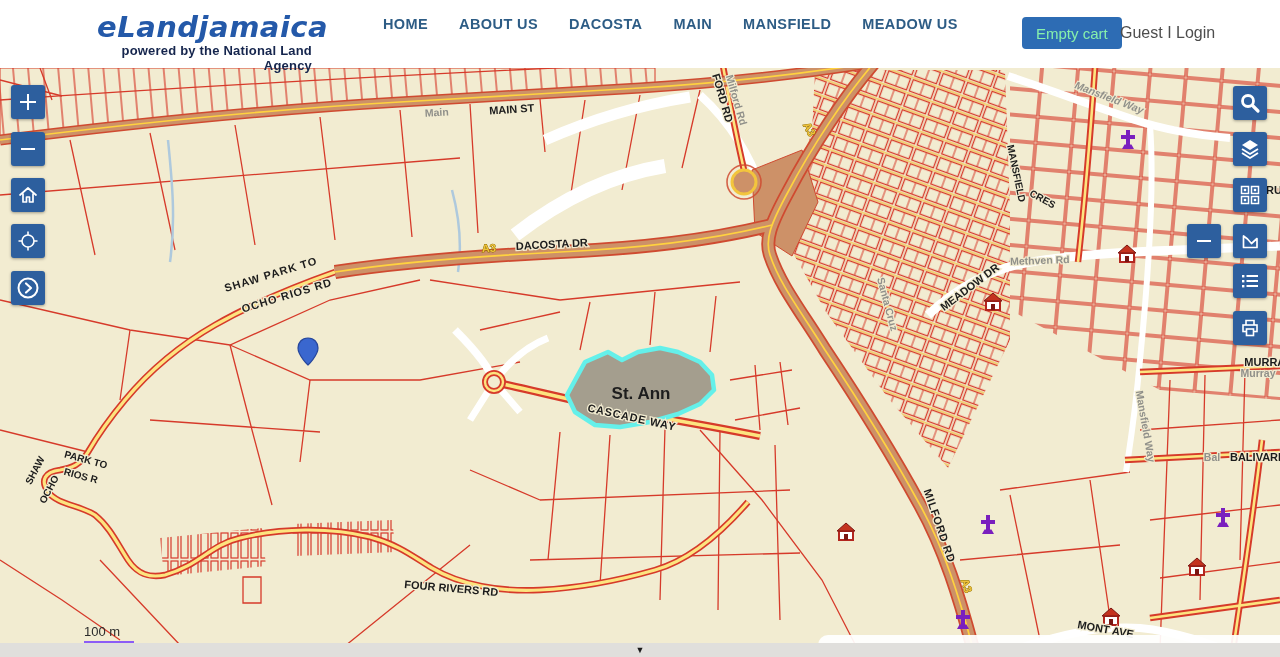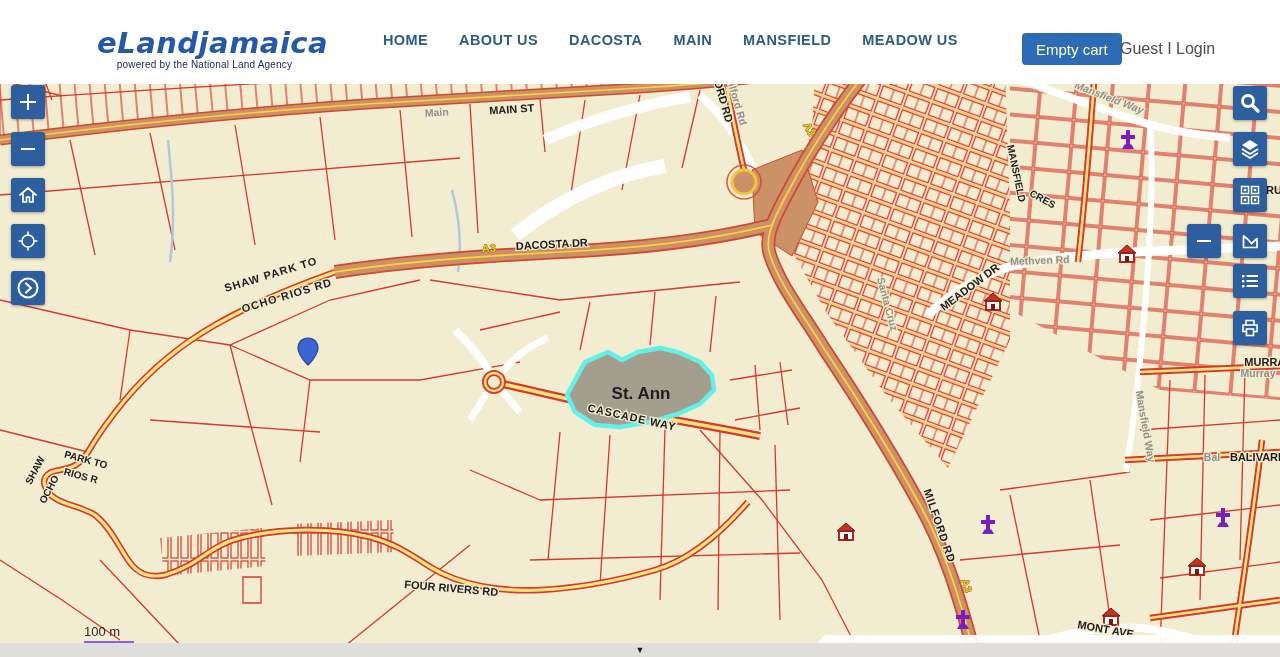--- a/index.html
+++ b/index.html
@@ -1,27 +1,27 @@
 <!DOCTYPE html>
 <html><head>
 <meta charset="utf-8">
 <style>
   html,body{margin:0;padding:0;}
   body{width:1280px;height:657px;overflow:hidden;position:relative;
        font-family:"Liberation Sans",sans-serif;background:#fff;}
   
-  #header{position:absolute;left:0;top:0;width:1280px;height:68px;background:#ffffff;z-index:30;margin-top:16px;}
+  #header{position:absolute;left:0;top:0;width:1280px;height:68px;background:#ffffff;z-index:30;}
   #logo{position:absolute;left:97px;top:12px;width:215px;cursor:pointer;}
   #logo .title{font-family:"DejaVu Sans",sans-serif;font-style:italic;font-weight:bold;
                font-size:29px;color:#2459a9;letter-spacing:.5px;line-height:30px;}
-  #logo .tagline{font-size:10px;color:#15254d;text-align:center;margin-top:1px;letter-spacing:.2px;font-weight:normal;}
+  #logo .tagline{font-size:13px;color:#15254d;text-align:right;margin-top:1px;letter-spacing:.2px;font-weight:bold;}
   #mainnav{position:absolute;left:383px;top:16px;height:80px;display:flex;gap:31px;}
   #mainnav .navitem{font-size:14.5px;font-weight:bold;color:#2d5c85;letter-spacing:.4px;cursor:pointer;white-space:nowrap;}
   #cartbtn{position:absolute;left:1022px;top:17px;height:32px;padding:0 14px;background:#2d6cb4;border:none;
-           border-radius:4px;color:#fef9c3;font-size:15px;font-family:"Liberation Sans",sans-serif;cursor:pointer;}
+           border-radius:4px;color:#86efac;font-size:15px;font-family:"Liberation Sans",sans-serif;cursor:pointer;}
   #authlbl{position:absolute;left:1120px;top:24px;font-size:16px;color:#4d4d4d;cursor:pointer;}
   
   #mapwrap{position:absolute;left:0;top:68px;width:1280px;height:589px;background:#f2ecd1;}
   svg text{font-family:"Liberation Sans",sans-serif;}
   .lbl{font-weight:bold;font-size:11px;fill:#1c1c1c;paint-order:stroke;stroke:#f2ecd1;stroke-width:2.6px;text-anchor:middle;}
   .lblsm{font-weight:bold;font-size:10px;fill:#1c1c1c;paint-order:stroke;stroke:#f2ecd1;stroke-width:2.4px;text-anchor:middle;}
   .lblgray{font-weight:bold;font-size:10.5px;fill:#90908a;paint-order:stroke;stroke:#f2ecd1;stroke-width:2.2px;text-anchor:middle;}
   .lblyel{font-weight:bold;font-size:11px;fill:#efc33a;paint-order:stroke;stroke:#8a6900;stroke-width:.9px;text-anchor:middle;}
   .lblbig{font-weight:bold;font-size:17px;fill:#1d1d1d;text-anchor:middle;}
   

